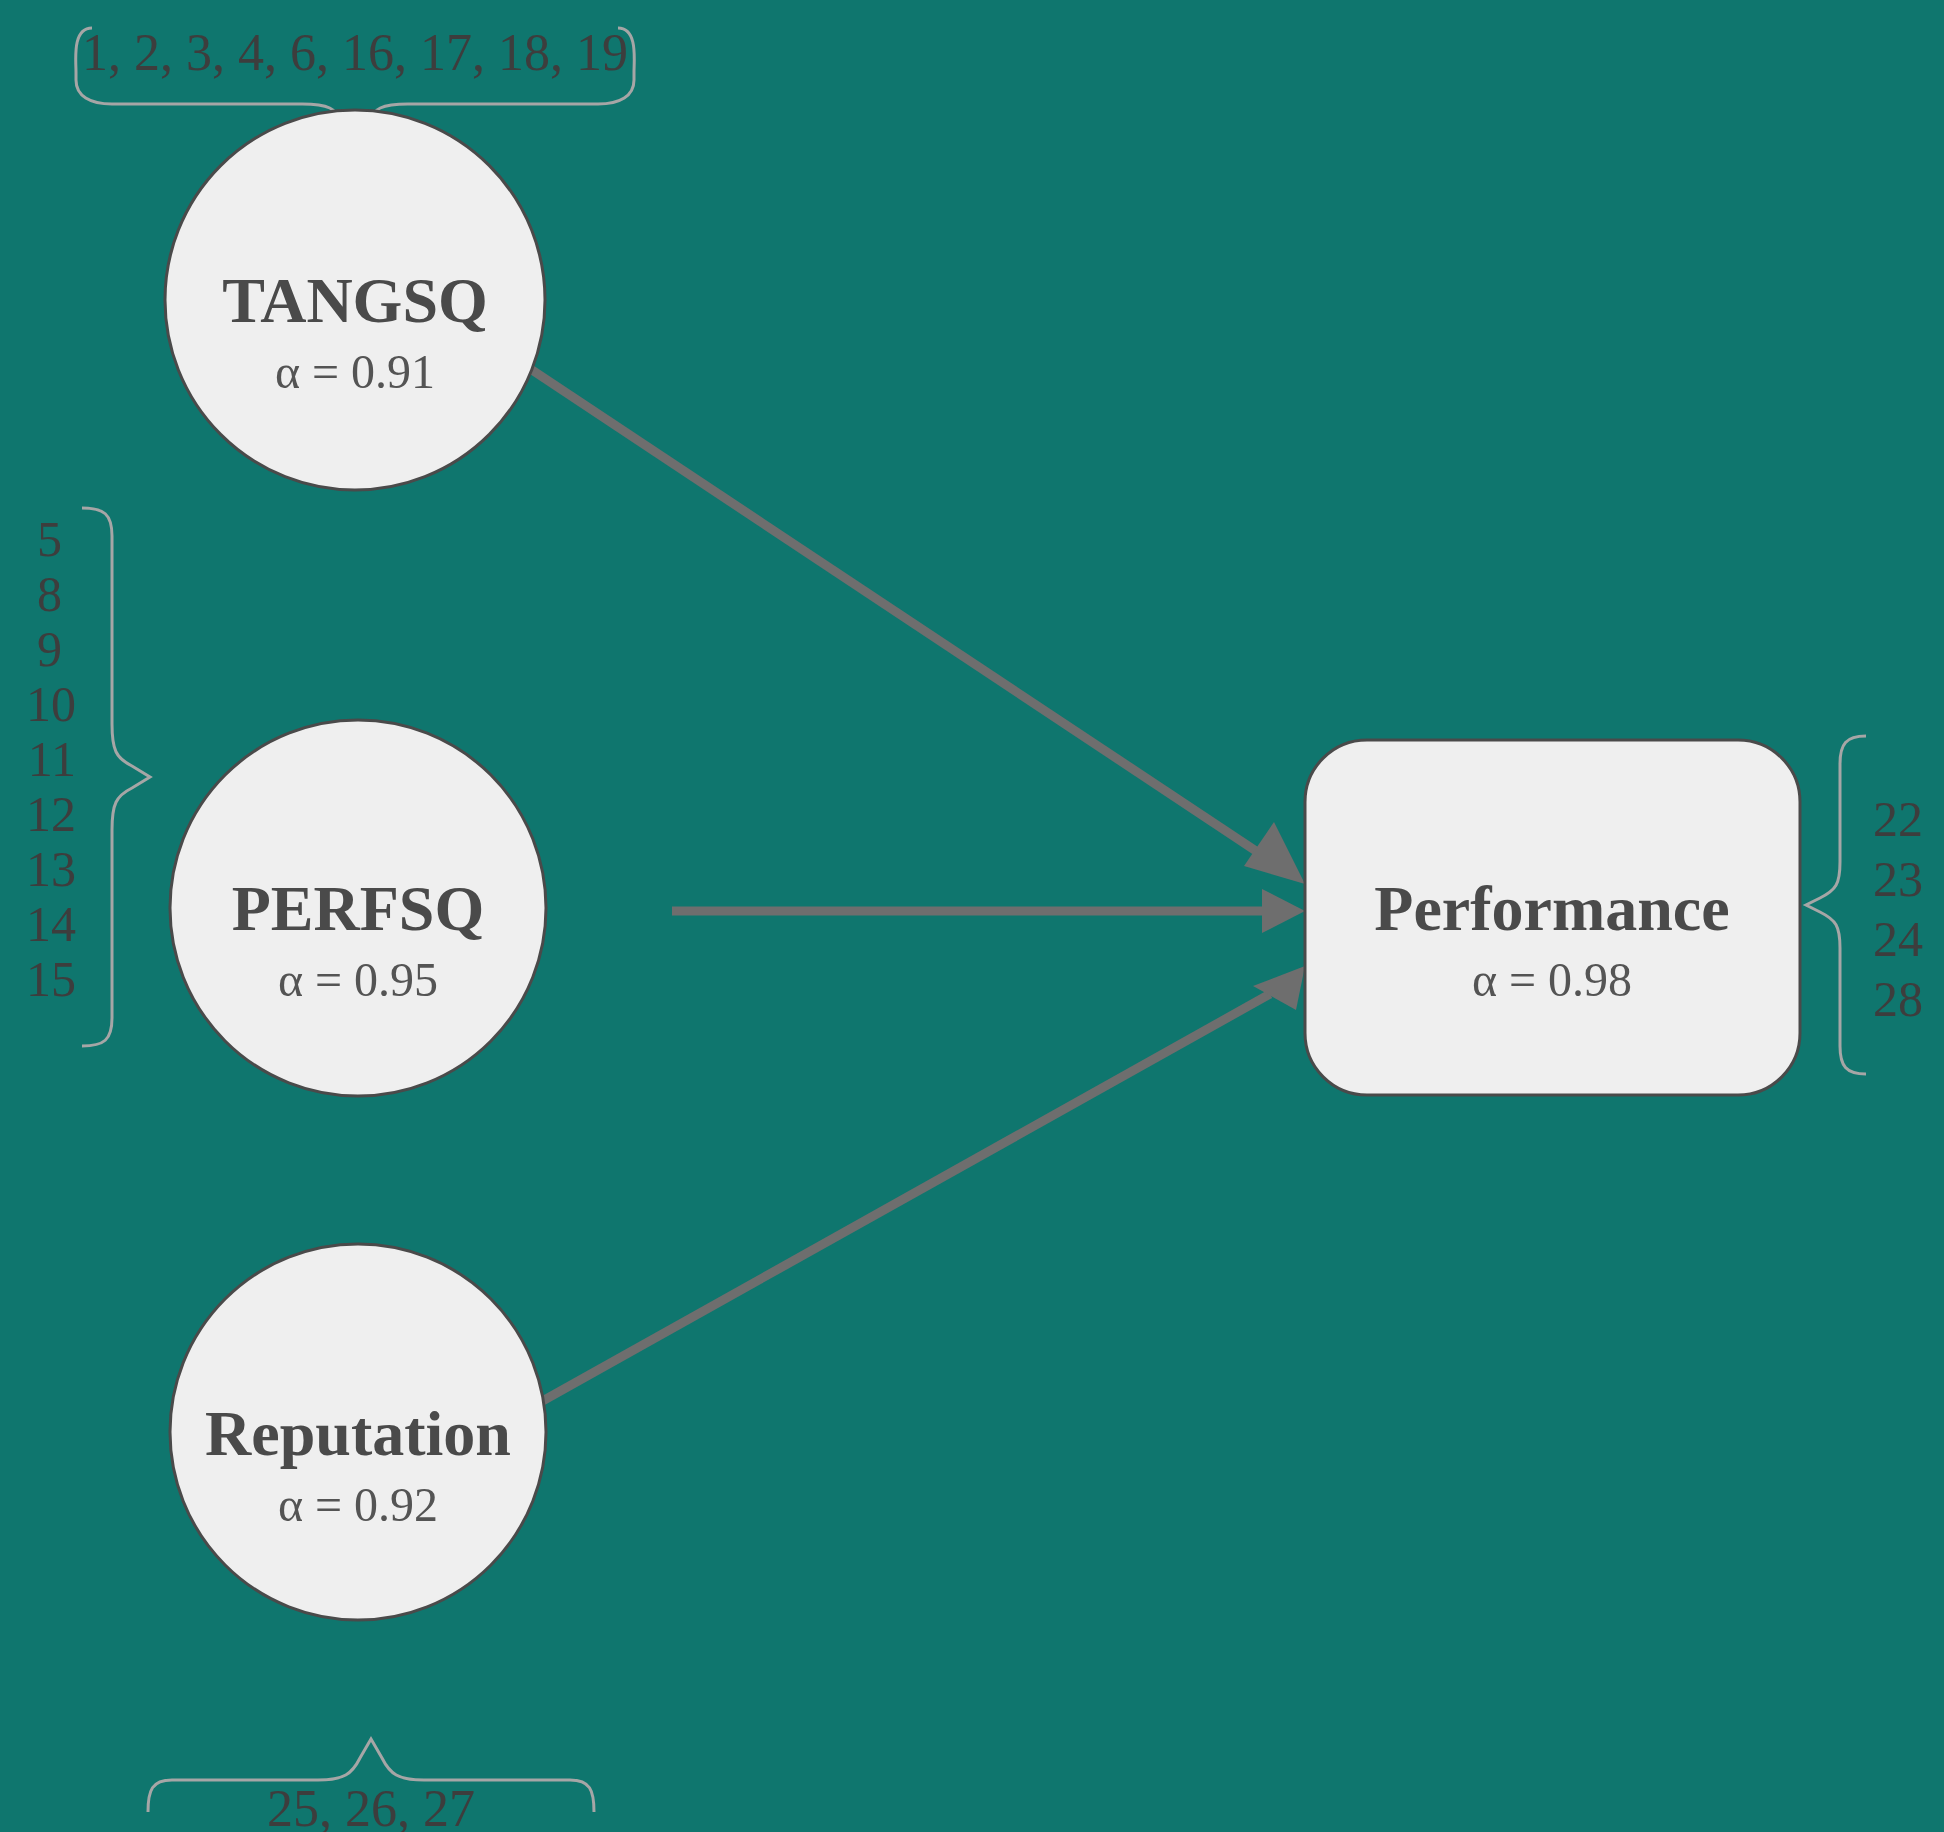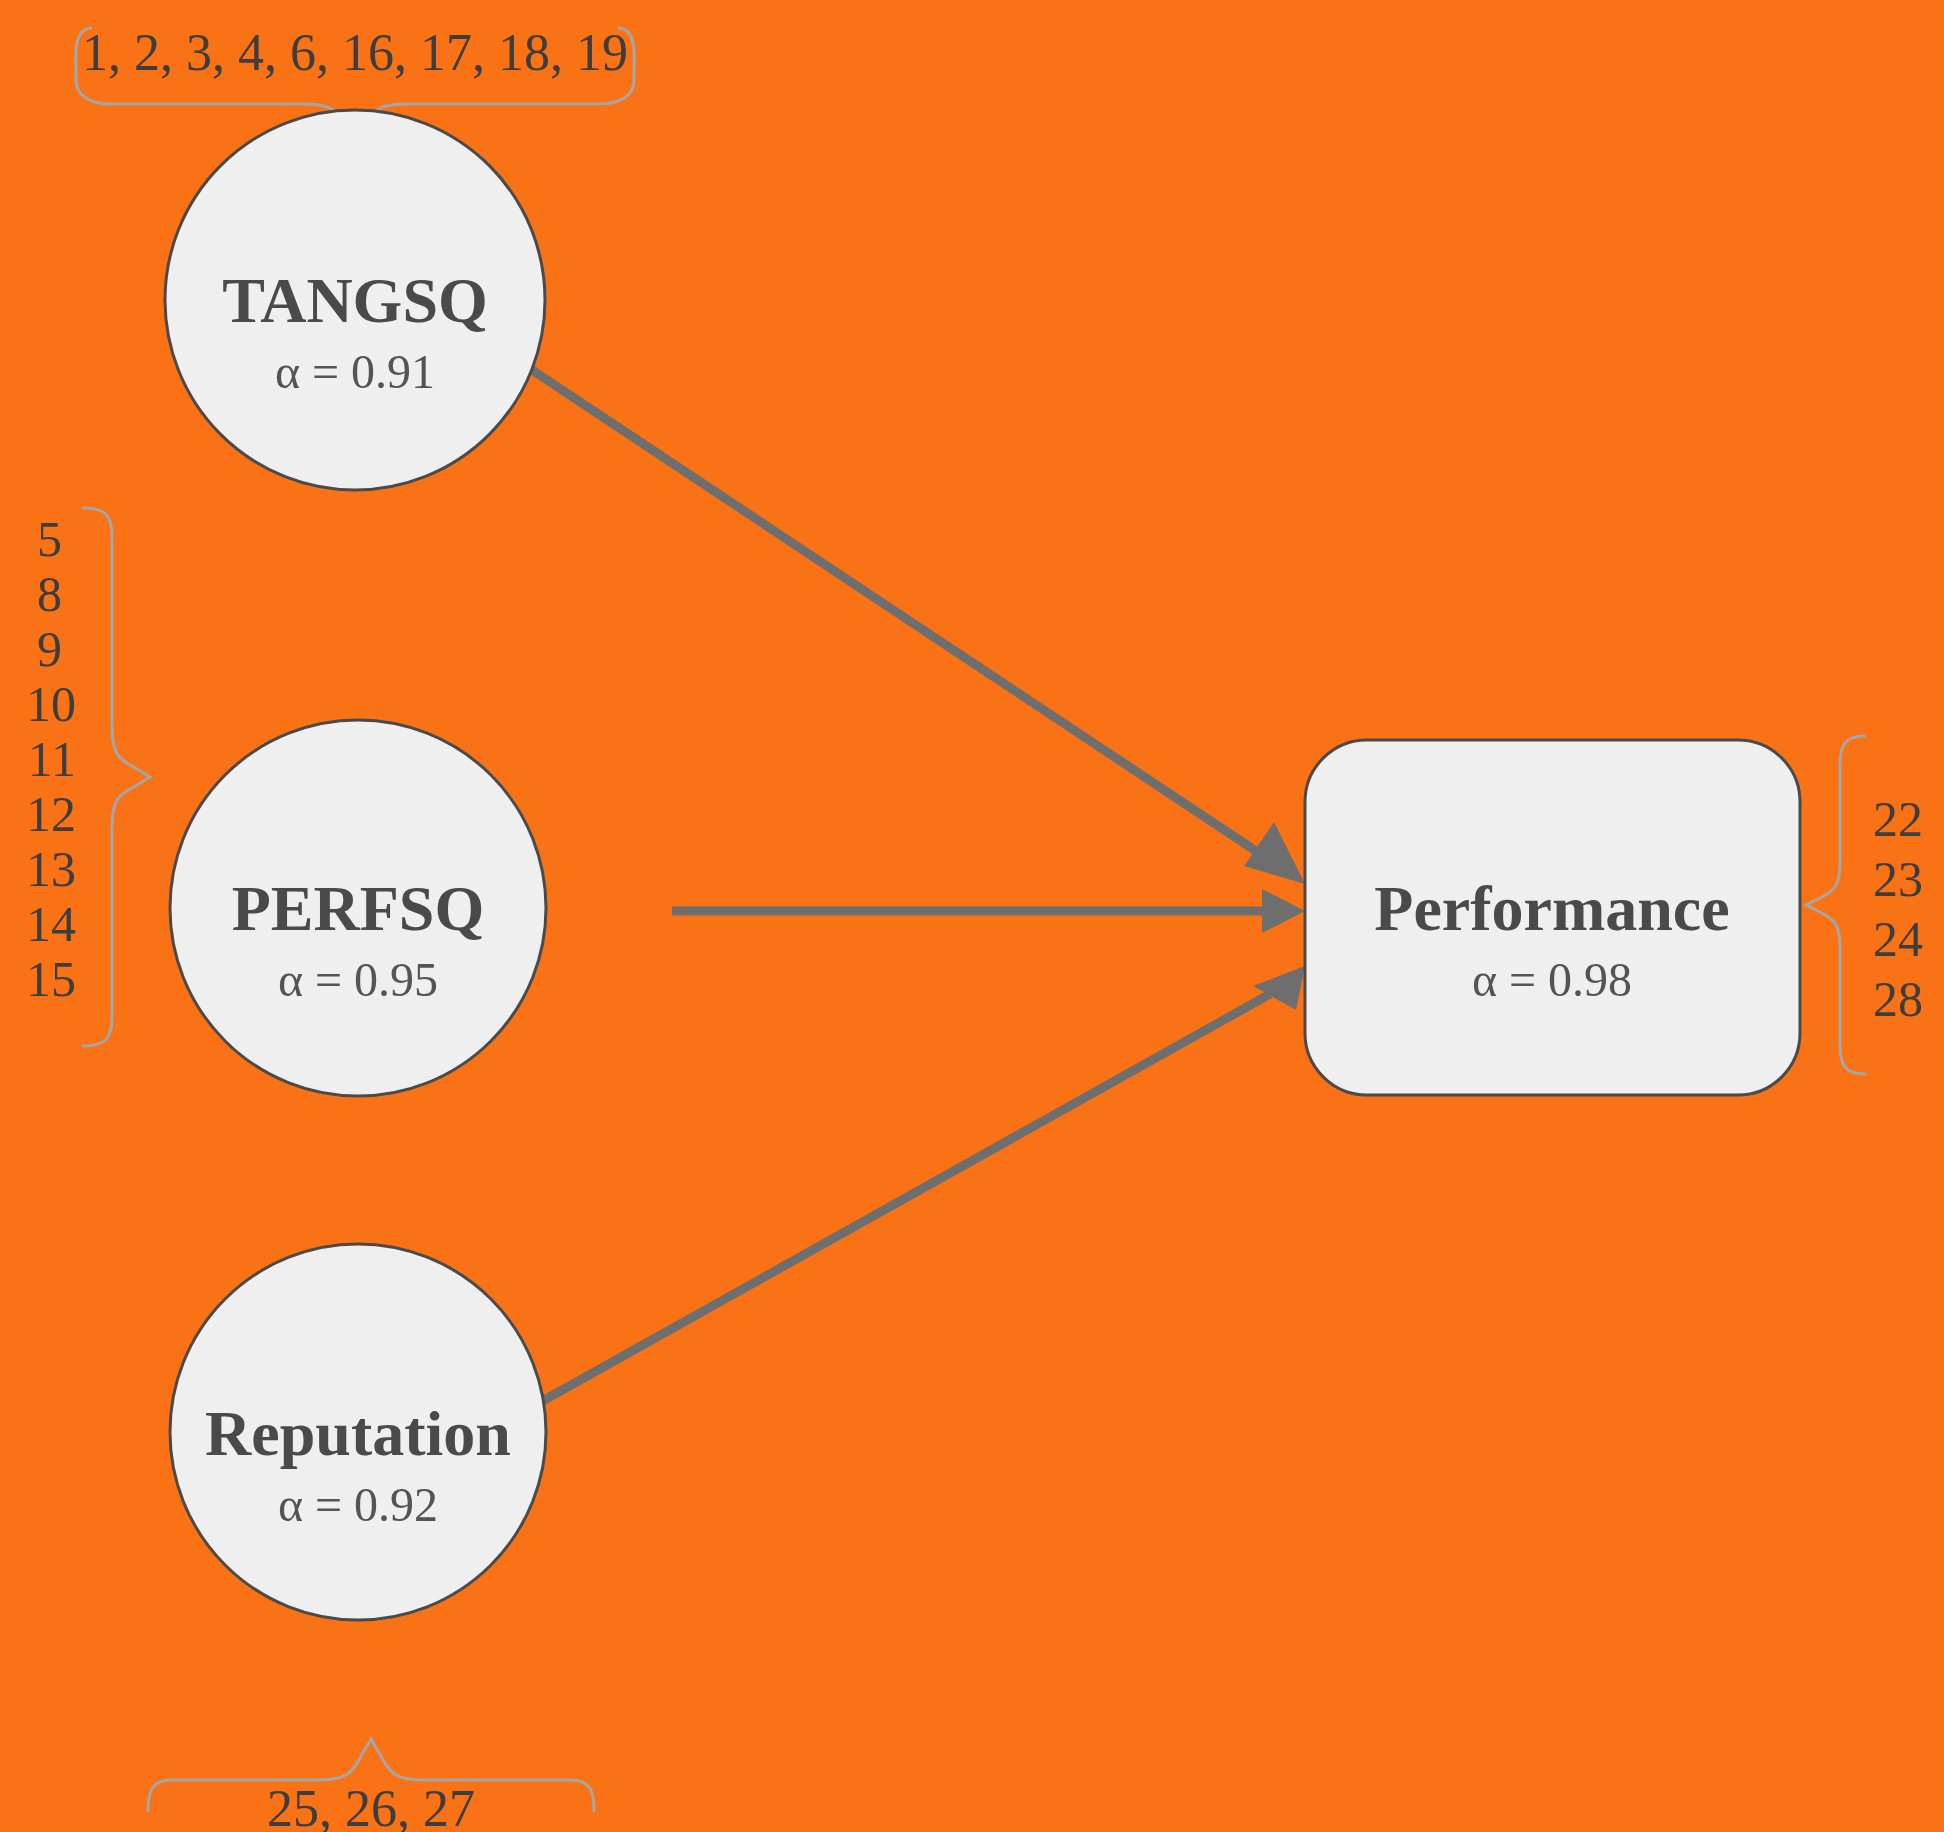--- a/index.html
+++ b/index.html
@@ -7,21 +7,21 @@
     padding: 0;
     background: #ffffff;
   }
   body {
     font-family: "Liberation Serif", "DejaVu Serif", serif;
   }
   #canvas {
     position: relative;
     width: 1944px;
     height: 1832px;
-    background: #f97316;
+    background: #0f766e;
     overflow: hidden;
     text-decoration: underline;
   }
   #diagram-svg {
     position: absolute;
     top: 0;
     left: 0;
     width: 1944px;
     height: 1832px;
   }

